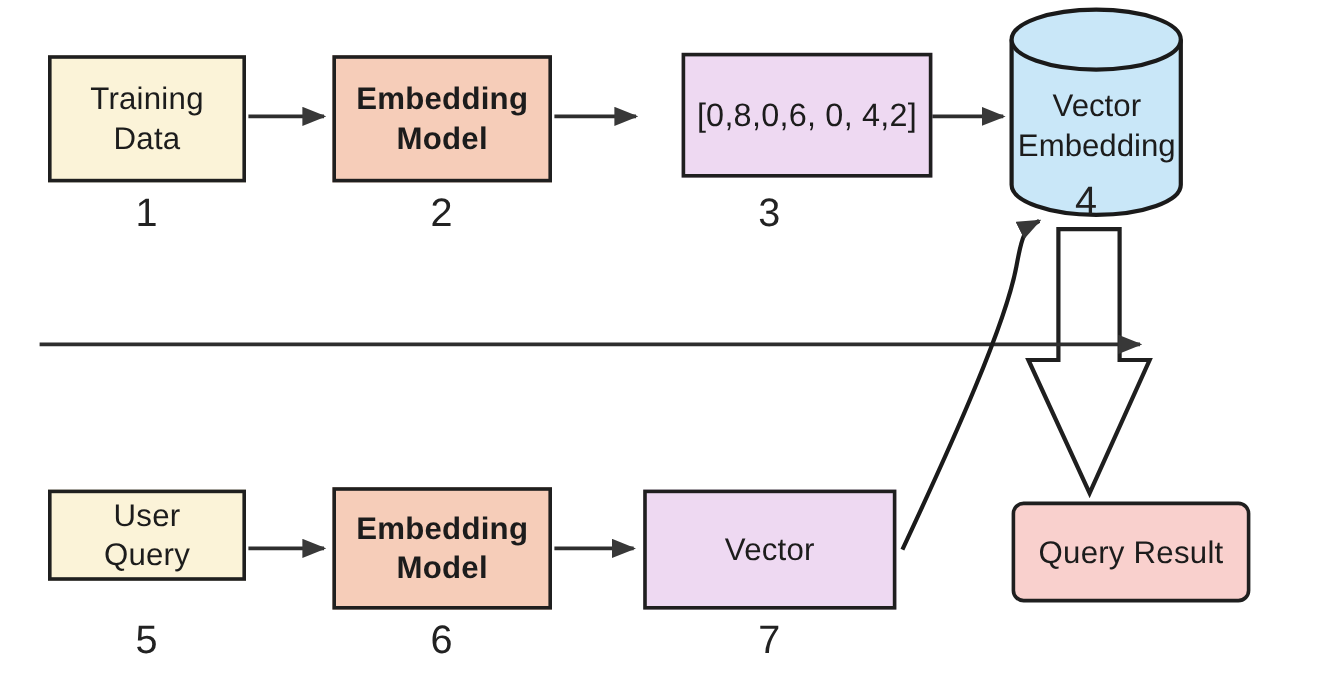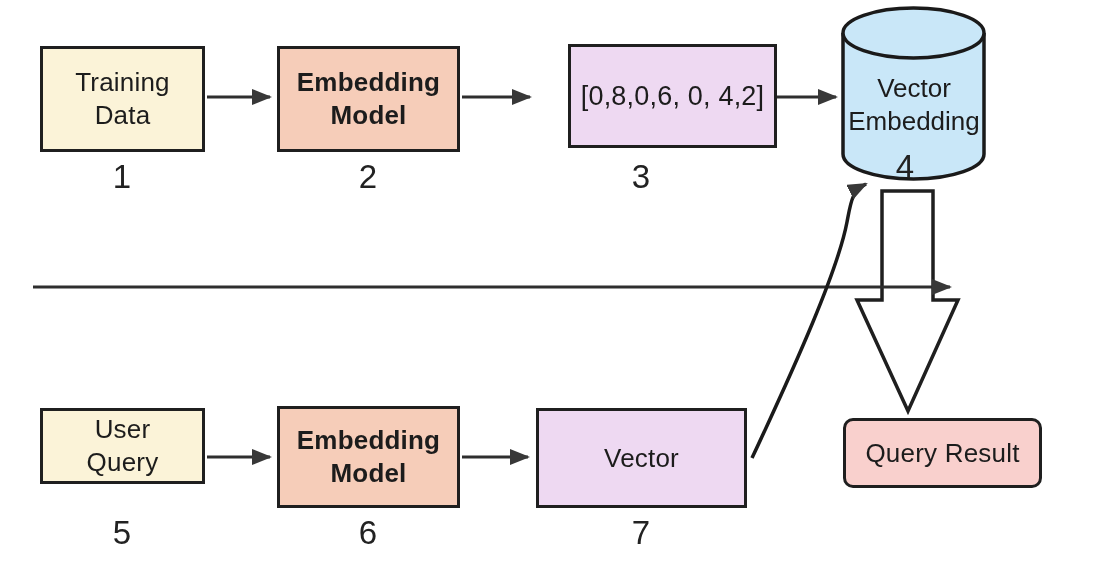--- a/index.html
+++ b/index.html
@@ -106,17 +106,17 @@
     <span>Embedding</span>
     <span>Model</span>
   </div>
   <div class="num" style="left:338px;top:514px;">6</div>
 
   <div class="node purple" style="left:536px;top:408px;width:211px;height:100px;">
     <span>Vector</span>
   </div>
   <div class="num" style="left:611px;top:514px;">7</div>
 
-  <div class="node pink" style="left:843px;top:418px;width:199px;height:70px;">
+  <div class="node pink" style="left:843px;top:418px;width:199px;height:84px;">
     <span>Query Result</span>
   </div>
 
 </div>
 
 </body></html>

